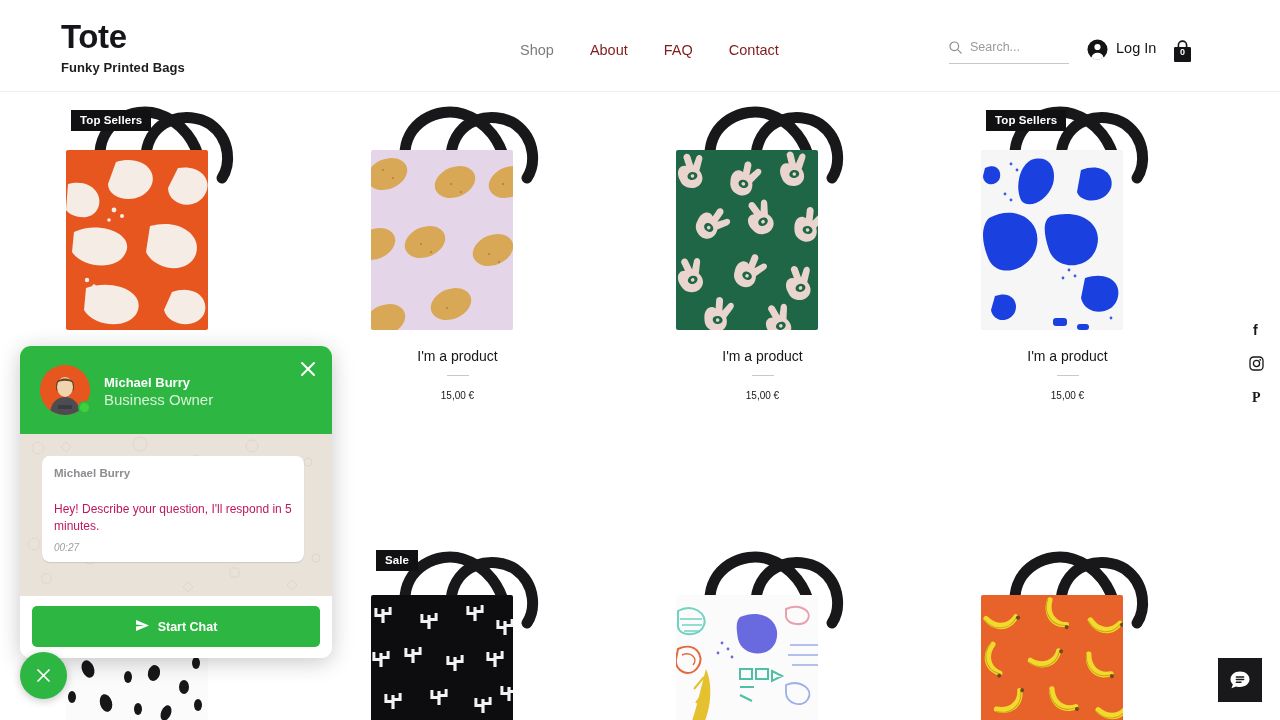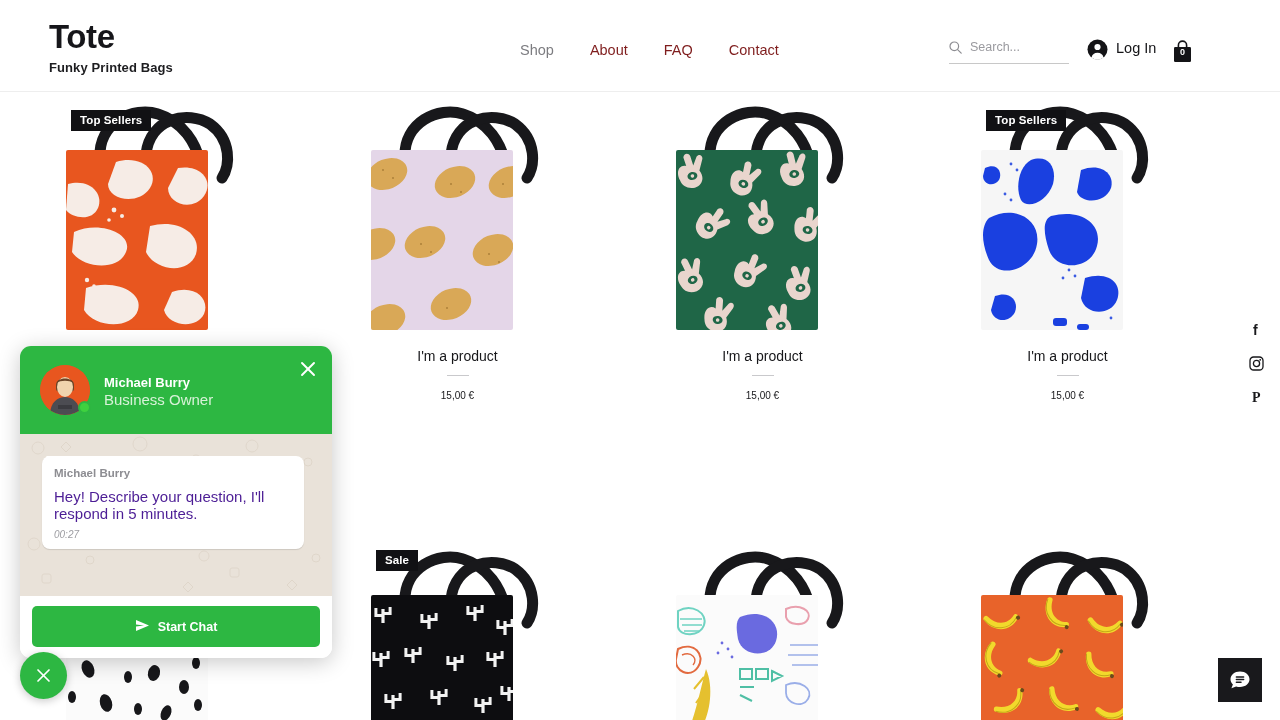--- a/index.html
+++ b/index.html
@@ -11,21 +11,21 @@
     color: #111111;
   }
 
   
   .header {
     position: absolute; top: 0; left: 0;
     width: 1280px; height: 92px;
     background: #ffffff;
     border-bottom: 1px solid #eeeeee;
   }
-  .brand { position: absolute; left: 49px; top: 18px; }
+  .brand { position: absolute; left: 61px; top: 18px; }
   .brand-title {
     font-size: 33px; font-weight: 700; letter-spacing: -0.4px;
     line-height: 38px; color: #16161a;
   }
   .brand-sub {
     font-size: 13px; font-weight: 600; letter-spacing: 0.1px;
     line-height: 17px; color: #1d1d20; margin-top: 3px;
   }
 
   .nav { position: absolute; left: 520px; top: 41px; display: flex; gap: 36px; }
@@ -152,21 +152,21 @@
   .bubble-tail {
     position: absolute; left: -7px; top: 0; z-index: 2;
     width: 0; height: 0;
     border-top: 9px solid #ffffff;
     border-left: 8px solid transparent;
   }
   .bubble-name {
     font-size: 11.5px; font-weight: 700; color: #8d8d92; line-height: 15px;
   }
   .bubble-text {
-    font-size: 15px; color: #4c1d95; line-height: 17px; margin-top: 7px;
+    font-size: 12px; color: #be185d; line-height: 17px; margin-top: 20px;
   }
   .bubble-time {
     font-size: 10px; color: #9d9da2; line-height: 13px; margin-top: 6px; font-style: italic;
   }
   .chat-foot {
     background: #ffffff; border-radius: 0 0 11px 11px;
     padding: 10px 12px 11px; position: relative;
   }
   .start-btn {
     width: 100%; height: 41px; border: none; border-radius: 5px;

